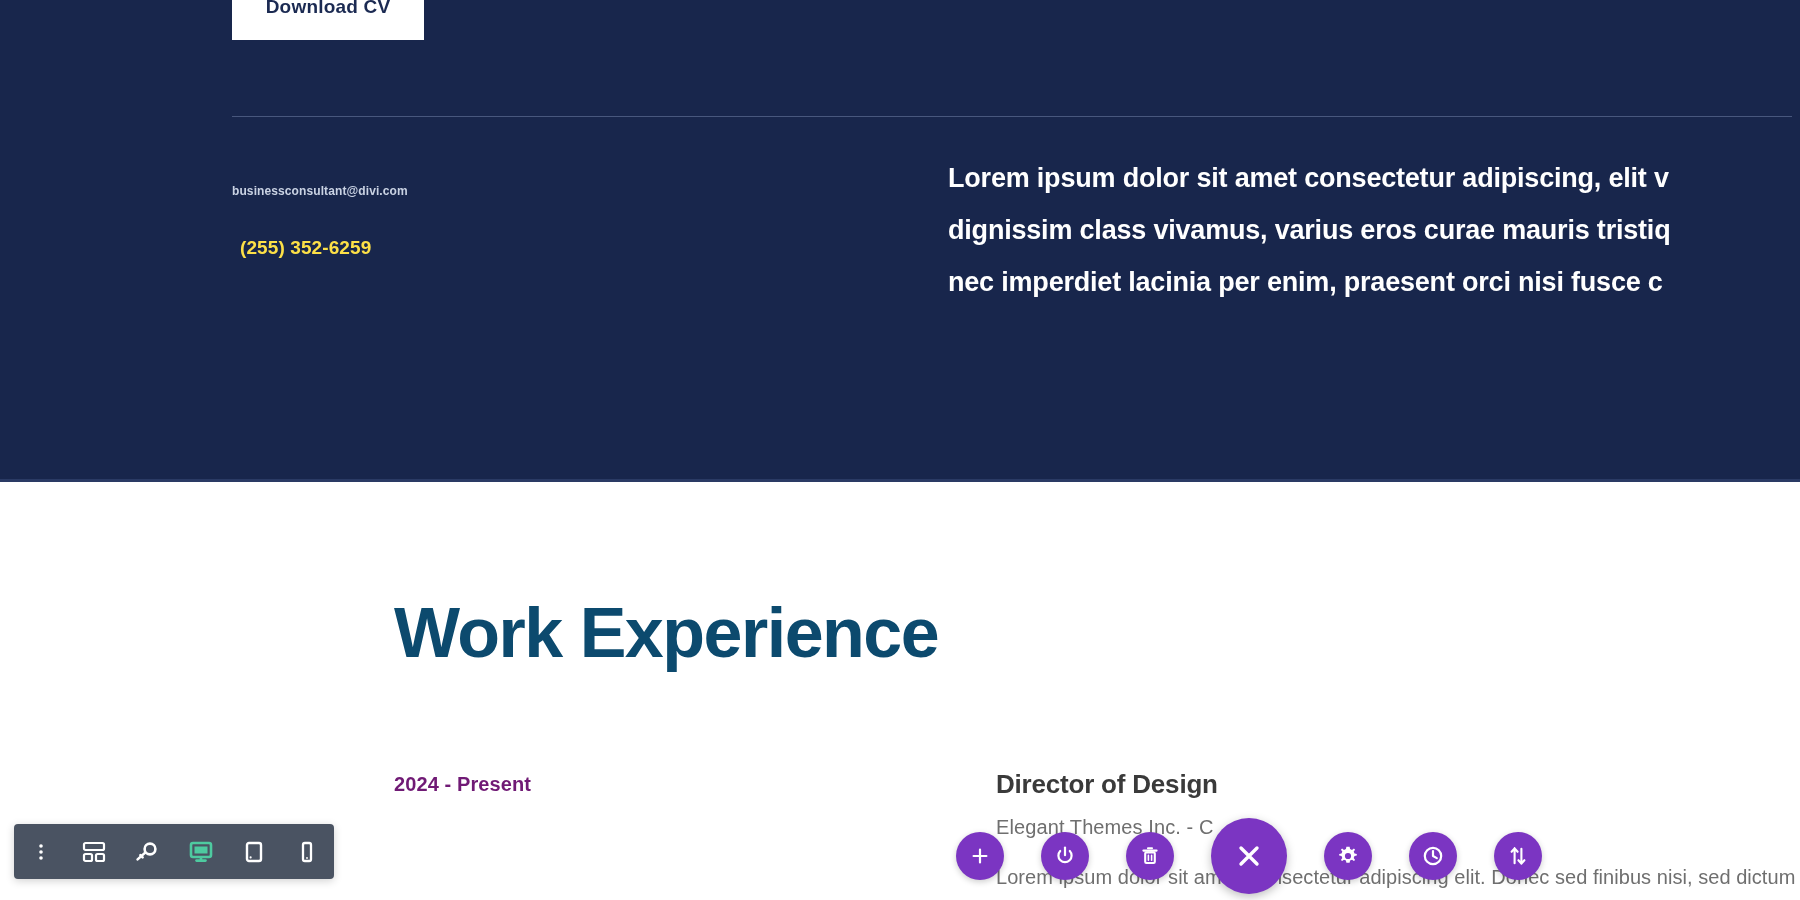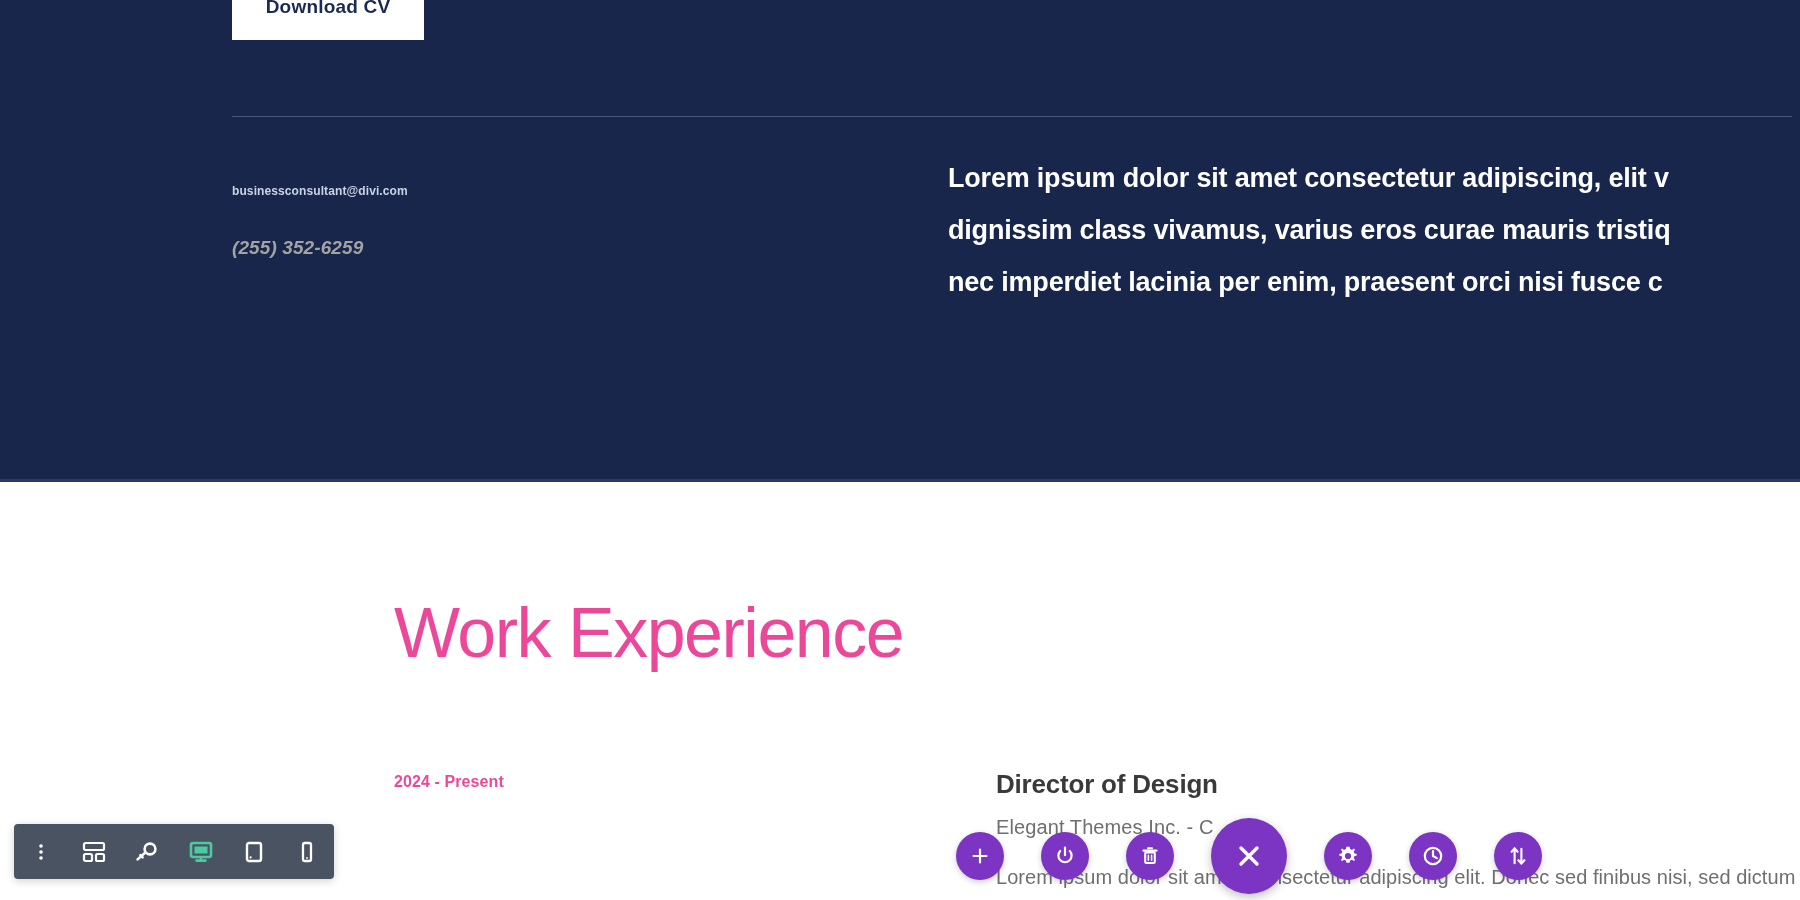--- a/index.html
+++ b/index.html
@@ -84,26 +84,25 @@
     letter-spacing: -1.2px;
   }
   .about-email {
     margin: 34px 0 0 0;
     font-size: 12px;
     font-weight: bold;
     color: #c9d2e3;
     letter-spacing: 0.1px;
   }
   .about-phone {
-    margin: 39px 0 0 0;
+    margin: 39px 0 0 8px;
     font-size: 19px;
     font-weight: bold;
-    color: #a3a3a3;
+    color: #fde047;
     letter-spacing: 0.1px;
-    font-style: italic;
   }
 
   .about-right {
     position: absolute;
     left: 948px;
     top: 152px;
     width: 1050px;
   }
   .about-paragraph {
     margin: 0;
@@ -125,32 +124,32 @@
     background: #ffffff;
   }
 
   .work-title {
     position: absolute;
     left: 394px;
     top: 110px;
     margin: 0;
     font-size: 70px;
     line-height: 1.1;
-    font-weight: normal;
-    color: #ec4899;
+    font-weight: bold;
+    color: #0c4a6e;
     letter-spacing: -1.5px;
   }
 
   .job-date {
     position: absolute;
     left: 394px;
     top: 288px;
-    font-size: 16px;
-    font-weight: bold;
-    color: #ec4899;
+    font-size: 20px;
+    font-weight: bold;
+    color: #701a75;
     letter-spacing: 0.1px;
   }
 
   .job-body {
     position: absolute;
     left: 996px;
     top: 284px;
     width: 820px;
   }
   .job-role {

